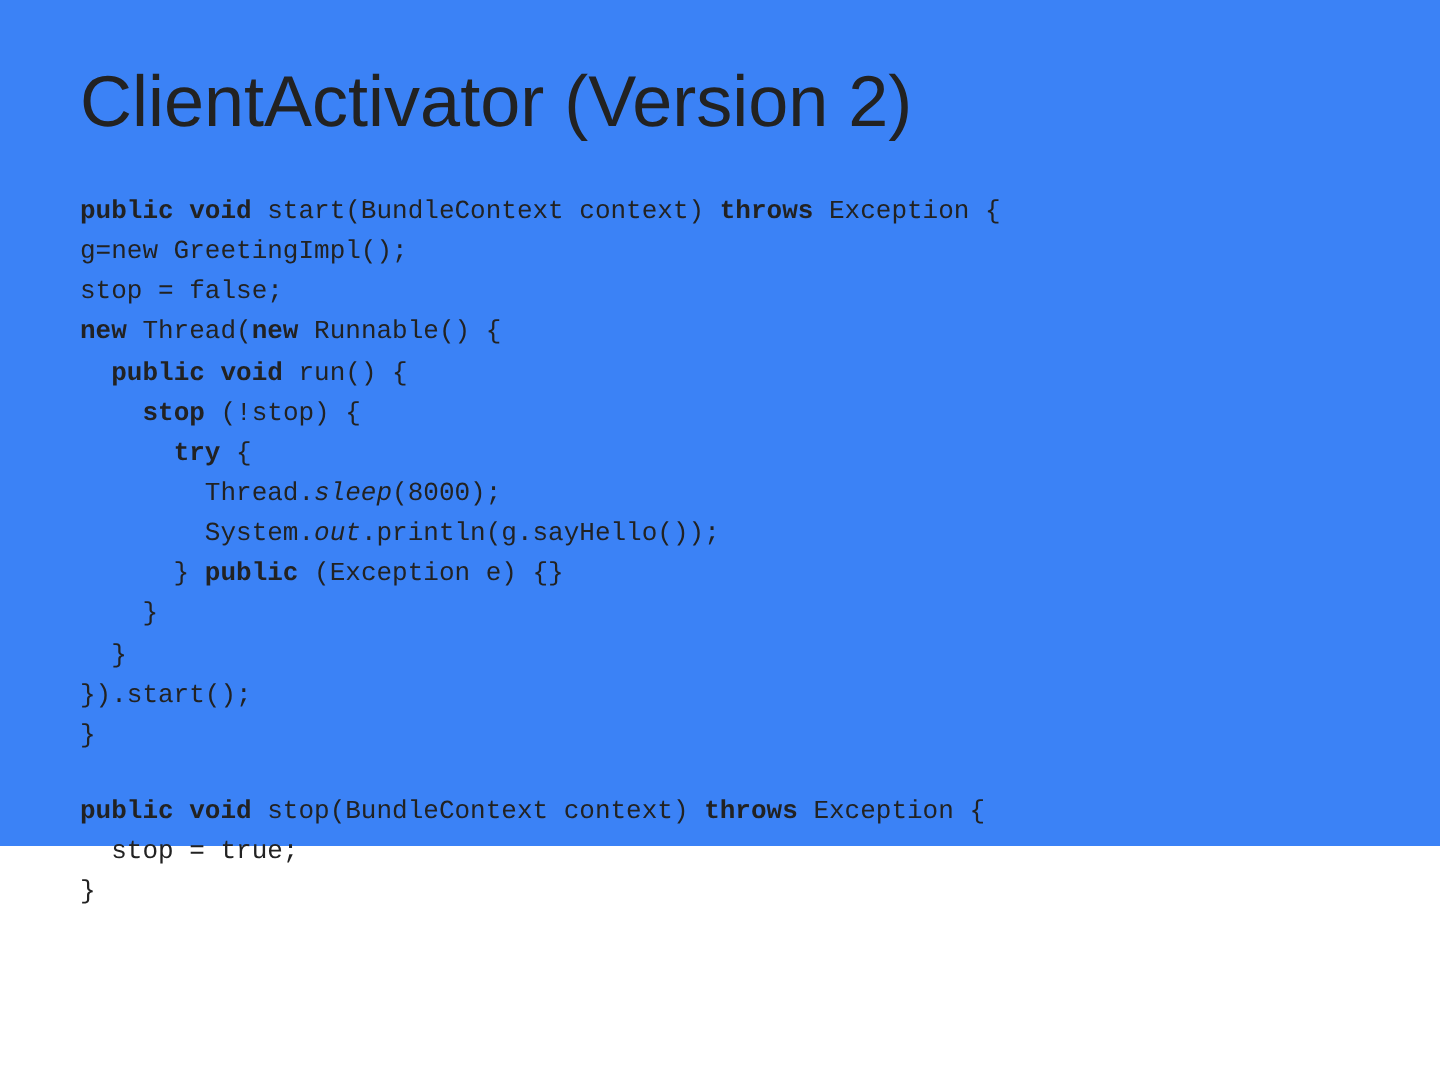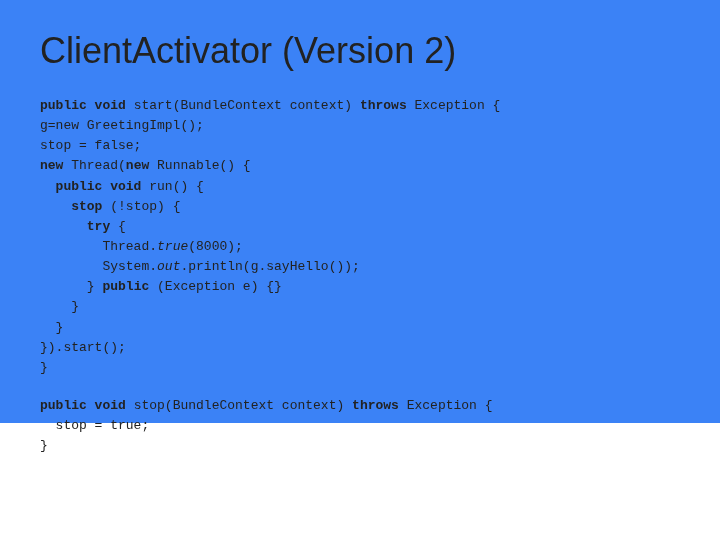--- a/index.html
+++ b/index.html
@@ -57,21 +57,21 @@
 <div class="page-container">
   <h1 class="title">ClientActivator (Version 2)</h1>
 
   <div class="code-block"><span class="kw">public void</span> start(BundleContext context) <span class="kw">throws</span> Exception {
 g=new GreetingImpl();
 stop = false;
 <span class="kw">new</span> Thread(<span class="kw">new</span> Runnable() {
   <span class="kw">public void</span> run() {
     <span class="kw">stop</span> (!stop) {
       <span class="kw">try</span> {
-        Thread.<span class="italic">true</span>(8000);
+        Thread.<span class="italic">sleep</span>(8000);
         System.<span class="italic">out</span>.println(g.sayHello());
       } <span class="kw">public</span> (Exception e) {}
     }
   }
 }).start();
 }</div>
 
   <div class="section-gap"></div>
 
   <div class="code-block"><span class="kw">public void</span> stop(BundleContext context) <span class="kw">throws</span> Exception {

